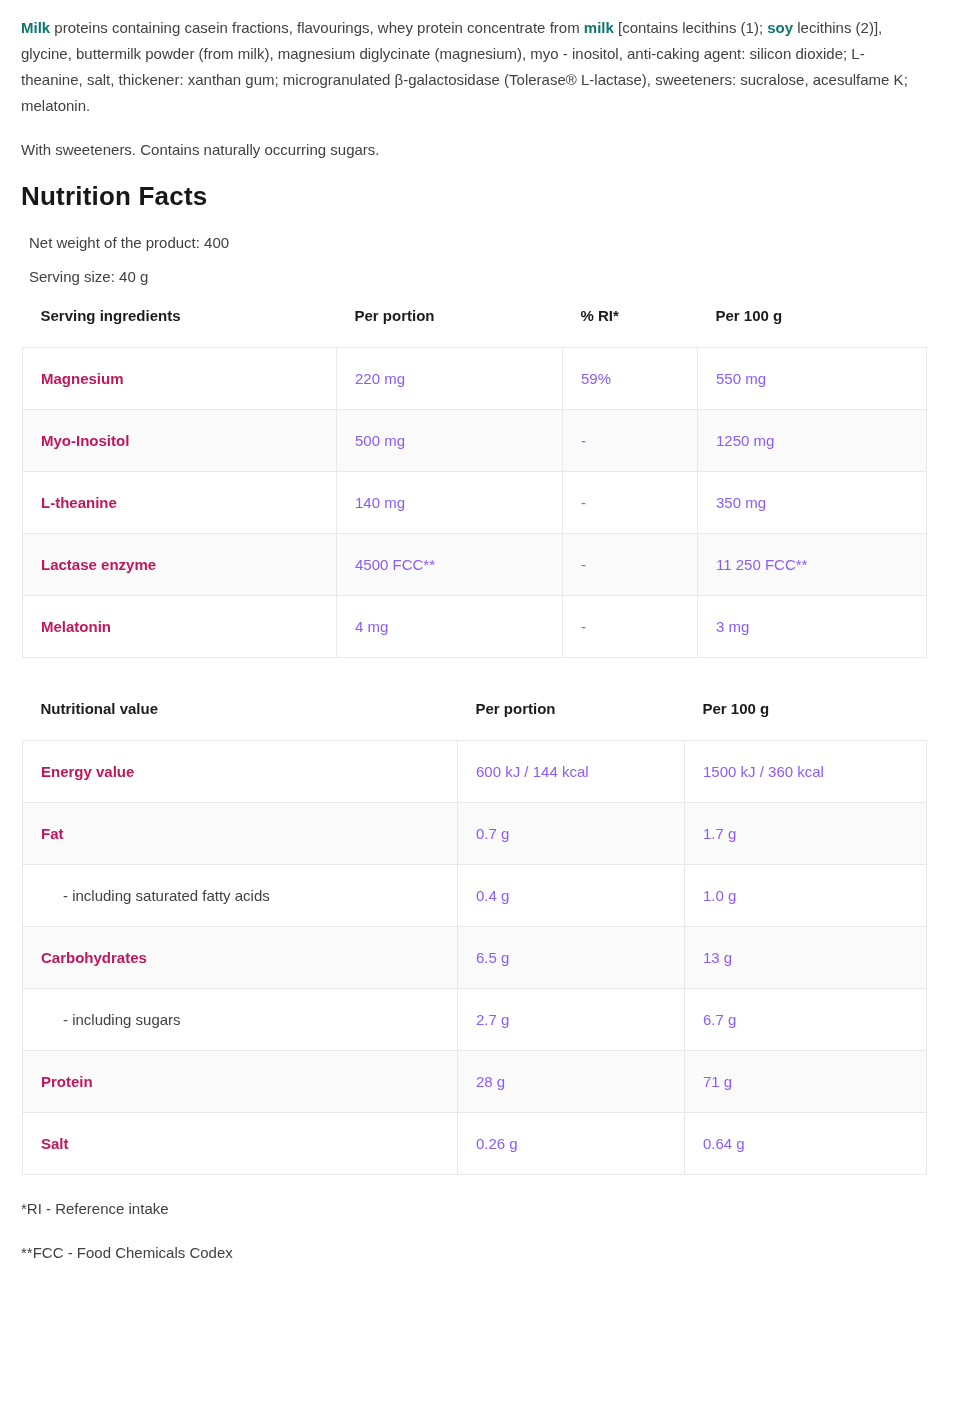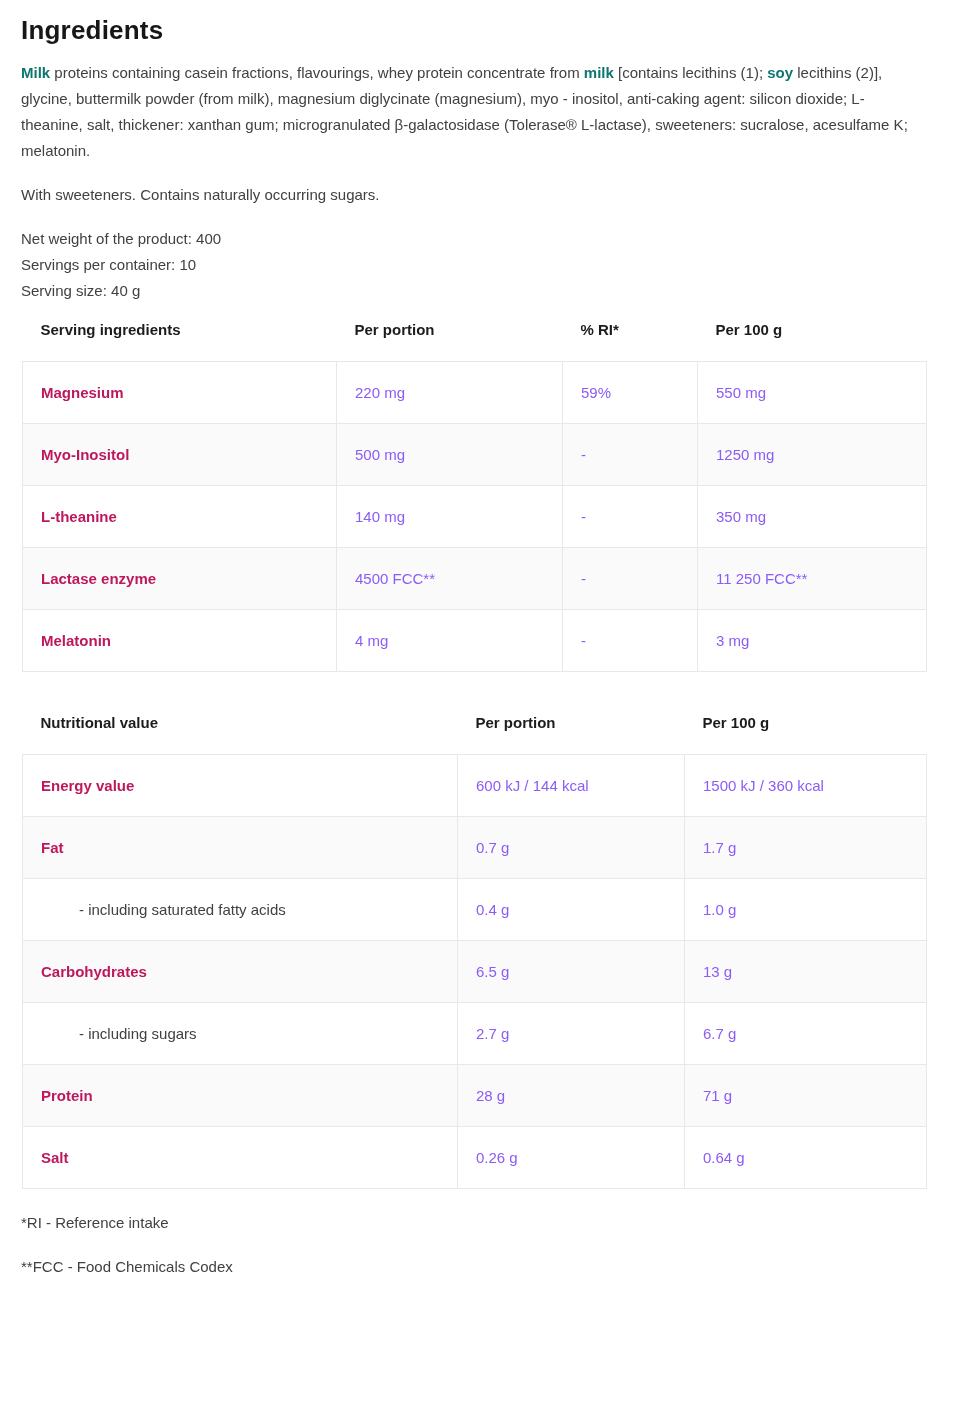--- a/index.html
+++ b/index.html
@@ -22,21 +22,21 @@
   h1.section-heading.nutrition { margin: 16px 0 19px 0; }
   p.para {
     font-size: 15px;
     line-height: 26px;
     color: #414141;
     margin: 0 0 18px 0;
   }
   p.para b { color: #0f766e; }
   .meta { margin: 0 0 12px 0; }
   .meta p {
-    margin: 0;
+    margin: 8px;
     font-size: 15px;
     line-height: 26px;
     color: #414141;
   }
   table.tbl {
     border-collapse: collapse;
     table-layout: fixed;
     width: 904px;
     margin: 0 0 0 1px;
   }
@@ -55,49 +55,48 @@
     height: 61px;
     padding: 0 10px 0 18px;
     font-size: 15px;
     color: #8b5cf6;
     vertical-align: middle;
     background-clip: padding-box;
   }
   .tbl tbody tr:nth-child(even) td { background-color: #fafafa; }
   .tbl td.lbl { font-weight: 700; color: #be185d; }
   .tbl td.indent {
-    padding-left: 56px;
+    padding-left: 40px;
     font-weight: 400;
     color: #414141;
   }
   p.foot {
     margin: 21px 0 0 0;
     font-size: 15px;
     line-height: 26px;
     color: #414141;
   }
   p.foot + p.foot { margin-top: 18px; }
 </style>
 </head>
 <body>
 
 <div class="page">
 
-  <h1 class="section-heading">Ingredients</h1>
 
   <p class="para"><b>Milk</b><span> proteins containing casein fractions, flavourings, whey protein concentrate from </span><b>milk</b><span> [contains lecithins (1); </span><b>soy</b><span> lecithins (2)], glycine, buttermilk powder (from milk), magnesium diglycinate (magnesium), myo - inositol, anti-caking agent: silicon dioxide; L-theanine, salt, thickener: xanthan gum; microgranulated β-galactosidase (Tolerase® L-lactase), sweeteners: sucralose, acesulfame K; melatonin.</span></p>
 
 
 
   <p class="para">With sweeteners. Contains naturally occurring sugars.</p>
 
+  <h1 class="section-heading nutrition">Nutrition Facts</h1>
 
   <div class="meta">
     <p>Net weight of the product: 400</p>
-    <p>Servings per container: 10</p>
     <p>Serving size: 40 g</p>
   </div>
 
   <table class="tbl">
     <colgroup>
       <col style="width:314px">
         <col style="width:226px">
         <col style="width:135px">
         <col style="width:229px">
     </colgroup>

